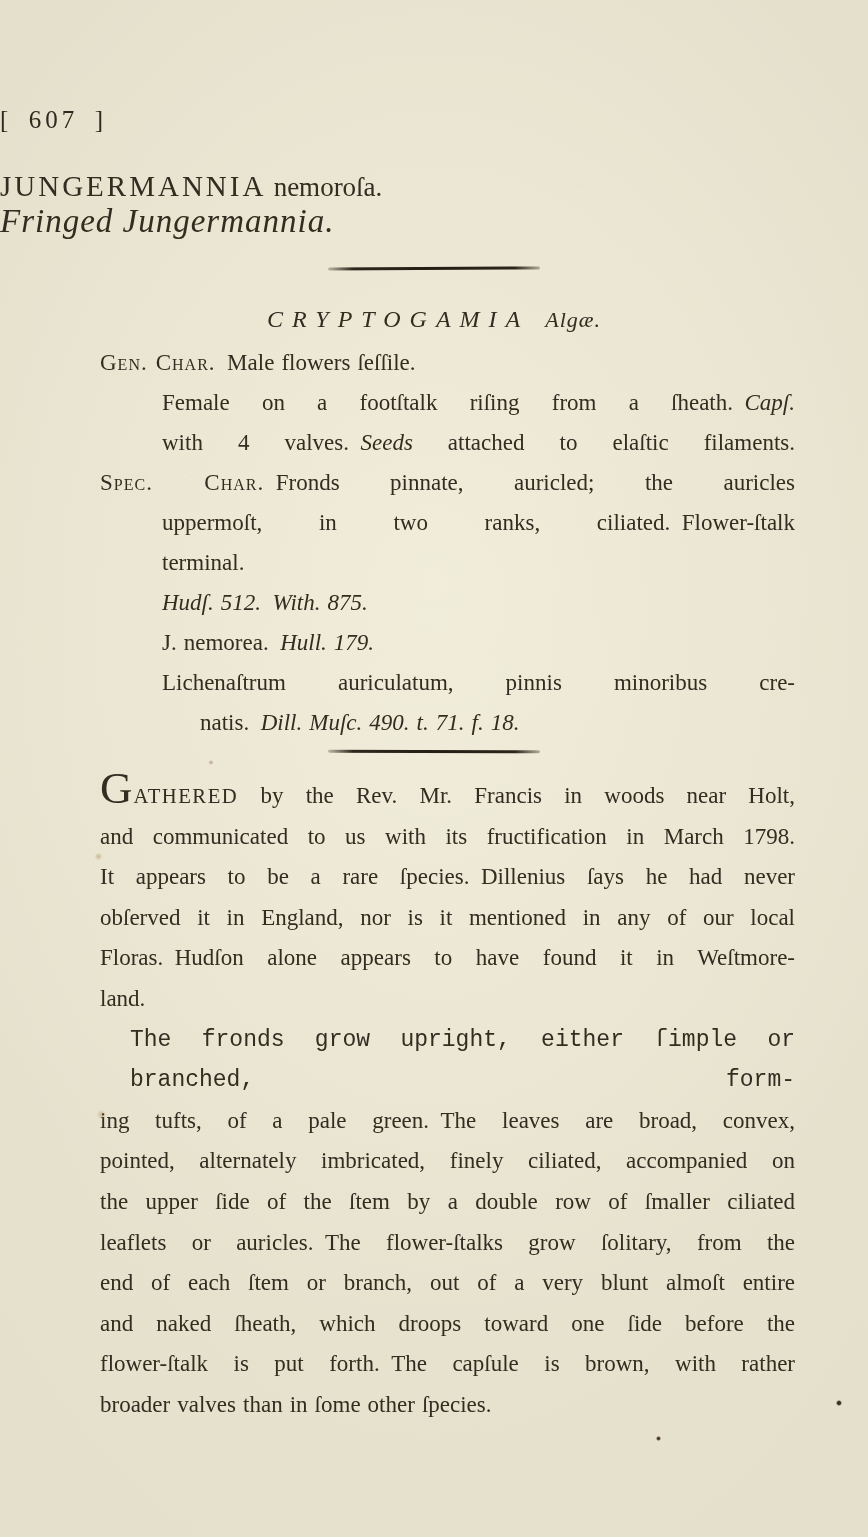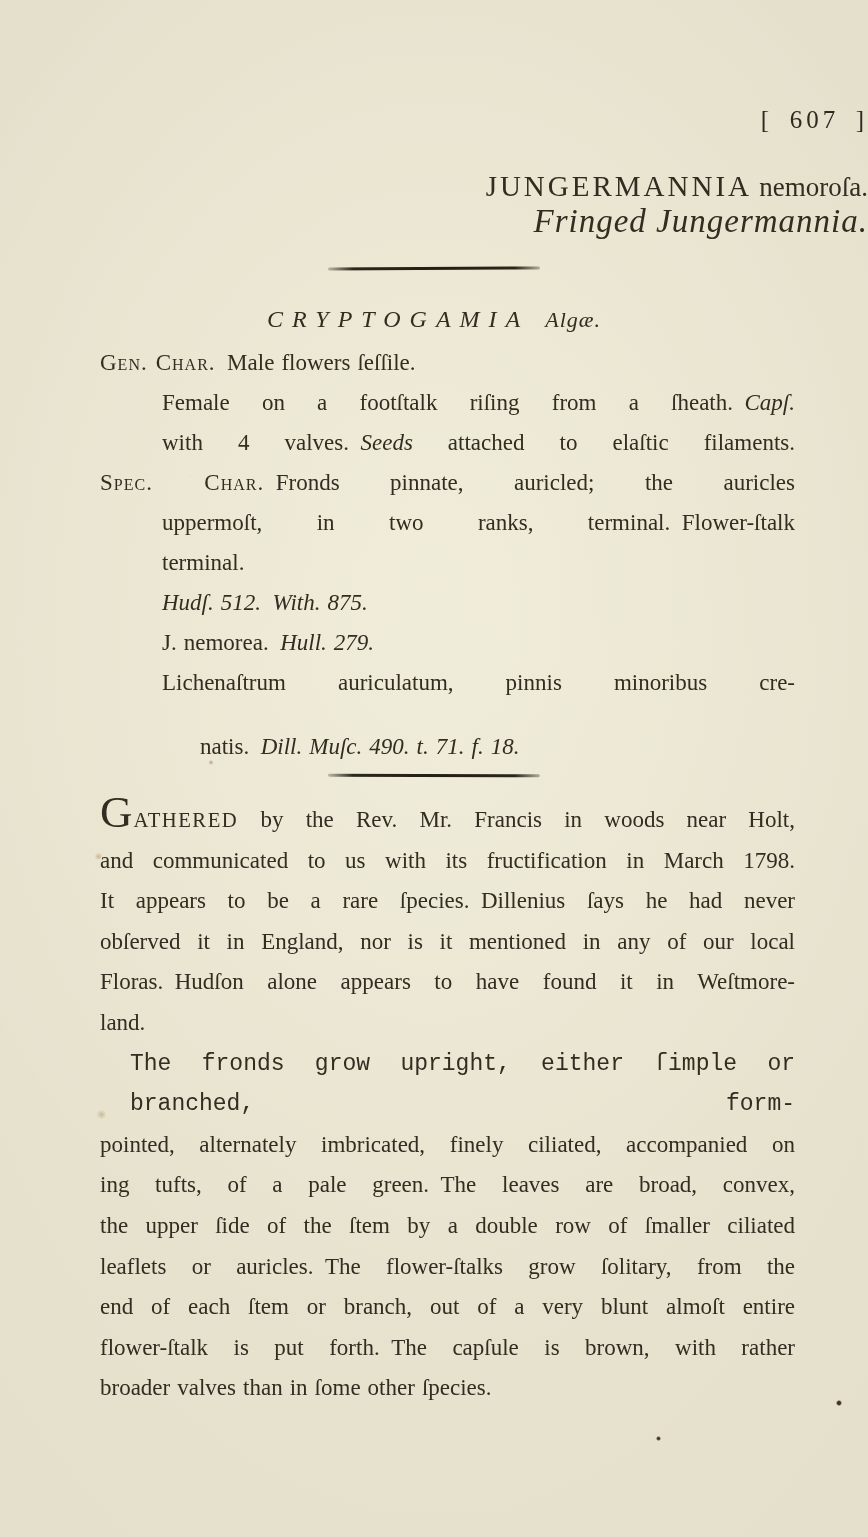--- a/index.html
+++ b/index.html
@@ -17,21 +17,21 @@
   }
   .texture{
     position:absolute;inset:0;pointer-events:none;opacity:.5;
     background-image:
       radial-gradient(circle 1px at 22% 31%, rgba(120,105,70,.25) 0 40%, transparent 60%),
       radial-gradient(circle 1px at 67% 12%, rgba(120,105,70,.2) 0 40%, transparent 60%),
       radial-gradient(circle 1px at 81% 57%, rgba(120,105,70,.22) 0 40%, transparent 60%),
       radial-gradient(circle 1px at 35% 78%, rgba(120,105,70,.2) 0 40%, transparent 60%),
       radial-gradient(circle 1px at 55% 93%, rgba(120,105,70,.2) 0 40%, transparent 60%);
   }
-  header{text-align:right;}
+  header{text-align:left;}
   .page-number{
     padding-top:106px;
     font-size:25px;letter-spacing:4px;color:#2f2a1f;
   }
   .title-line{margin-top:36px;font-size:29px;}
   .title-caps{letter-spacing:3px;}
   .title-species{font-size:27px;}
   .subtitle{font-size:33px;font-style:italic;letter-spacing:1px;}
   .rule{
     width:212px;height:3px;margin:0 auto;border-radius:2px;
@@ -43,21 +43,21 @@
   .class-line{margin-top:36px;text-align:center;font-size:24px;font-style:italic;}
   .class-caps{letter-spacing:9px;}
   .order-name{margin-left:10px;font-size:22px;letter-spacing:1px;}
   .textblock{padding:0 73px 0 100px;}
   .taxonomy{margin-top:10px;}
   .taxonomy .line{line-height:40px;font-size:23px;}
   .description{margin-top:23px;}
   .description .line{line-height:40.6px;font-size:23px;}
   .line{white-space:normal;}
   .ind1{padding-left:62px;}
-  .ind2{padding-left:100px;margin-top:24px;}
+  .ind2{padding-left:100px;}
   .fi{padding-left:30px;font-family:Liberation Mono, monospace;}
   .just{text-align:justify;text-align-last:justify;}
   .i{font-style:italic;}
   .sc{font-variant:small-caps;letter-spacing:1px;}
   .caps{font-size:.9em;letter-spacing:1.5px;}
   .dc{font-size:45px;line-height:0;letter-spacing:1px;}
   .word-sp{word-spacing:.08em;}
   .speck{position:absolute;border-radius:50%;pointer-events:none;}
   .speck-a{left:94px;top:853px;width:9px;height:7px;background:radial-gradient(circle,rgba(150,110,45,.4),transparent 70%);}
   .speck-b{left:96px;top:1110px;width:11px;height:9px;background:radial-gradient(circle,rgba(150,115,55,.35),transparent 70%);}
@@ -85,46 +85,47 @@
   <div class="class-line">
     <span class="class-caps">CRYPTOGAMIA</span>
     <span class="order-name">Algæ.</span>
   </div>
 
   <section class="textblock taxonomy word-sp">
       <div class="line"><span class="sc">Gen. Char.</span><span> Male flowers ſeſſile.</span></div>
       <div class="line ind1 just"><span>Female on a footſtalk riſing from a ſheath. </span><span class="i">Capſ.</span></div>
       <div class="line ind1 just"><span>with 4 valves. </span><span class="i">Seeds</span><span> attached to elaſtic filaments.</span></div>
       <div class="line just"><span class="sc">Spec. Char.</span><span> Fronds pinnate, auricled; the auricles</span></div>
-      <div class="line ind1 just"><span>uppermoſt, in two ranks, terminal. Flower-ſtalk</span></div>
+      <div class="line ind1 just"><span>uppermoſt, in two ranks, ciliated. Flower-ſtalk</span></div>
       <div class="line ind1"><span>terminal.</span></div>
       <div class="line ind1"><span class="i">Hudſ. 512. With. 875.</span></div>
-      <div class="line ind1"><span>J. nemorea. </span><span class="i">Hull. 279.</span></div>
+      <div class="line ind1"><span>J. nemorea. </span><span class="i">Hull. 179.</span></div>
       <div class="line ind1 just"><span>Lichenaſtrum auriculatum, pinnis minoribus cre-</span></div>
       <div class="line ind2"><span>natis. </span><span class="i">Dill. Muſc. 490. t. 71. f. 18.</span></div>
     </section>
 
   <div class="rule rule-bottom"></div>
 
   <section class="textblock description word-sp">
       <div class="para">
         <div class="line just"><span class="dc">G</span><span class="caps">ATHERED</span><span> by the Rev. Mr. Francis in woods near Holt,</span></div>
         <div class="line just"><span>and communicated to us with its fructification in March 1798.</span></div>
         <div class="line just"><span>It appears to be a rare ſpecies. Dillenius ſays he had never</span></div>
         <div class="line just"><span>obſerved it in England, nor is it mentioned in any of our local</span></div>
         <div class="line just"><span>Floras. Hudſon alone appears to have found it in Weſtmore-</span></div>
         <div class="line"><span>land.</span></div>
       </div>
       <div class="para">
         <div class="line just fi"><span>The fronds grow upright, either ſimple or branched, form-</span></div>
+        <div class="line just"><span>ing tufts, of a pale green. The leaves are broad, convex,</span></div>
         <div class="line just"><span>pointed, alternately imbricated, finely ciliated, accompanied on</span></div>
-        <div class="line just"><span>ing tufts, of a pale green. The leaves are broad, convex,</span></div>
         <div class="line just"><span>the upper ſide of the ſtem by a double row of ſmaller ciliated</span></div>
         <div class="line just"><span>leaflets or auricles. The flower-ſtalks grow ſolitary, from the</span></div>
         <div class="line just"><span>end of each ſtem or branch, out of a very blunt almoſt entire</span></div>
+        <div class="line just"><span>and naked ſheath, which droops toward one ſide before the</span></div>
         <div class="line just"><span>flower-ſtalk is put forth. The capſule is brown, with rather</span></div>
         <div class="line"><span>broader valves than in ſome other ſpecies.</span></div>
       </div>
     </section>
 
   <div class="speck speck-a"></div>
   <div class="speck speck-b"></div>
   <div class="speck speck-c"></div>
   <div class="speck speck-d"></div>
   <div class="speck speck-e"></div>

